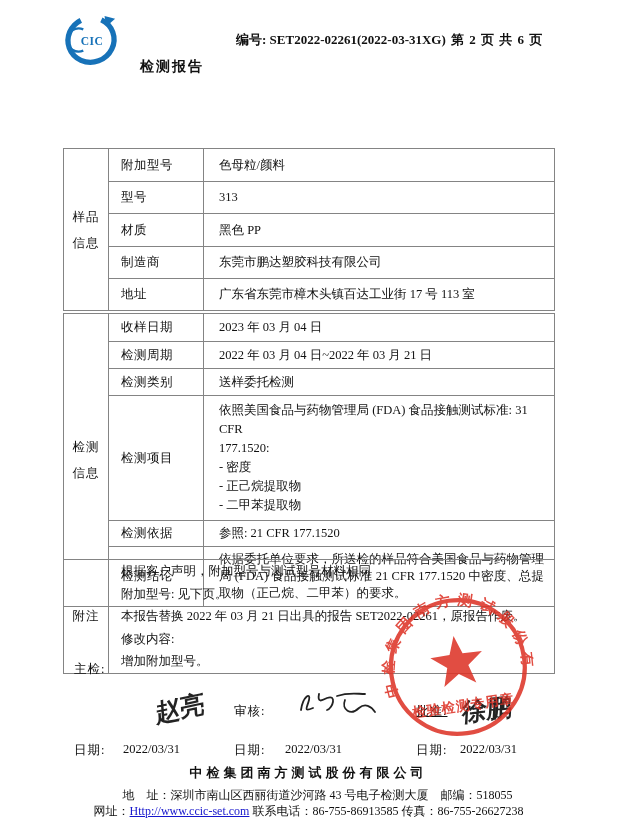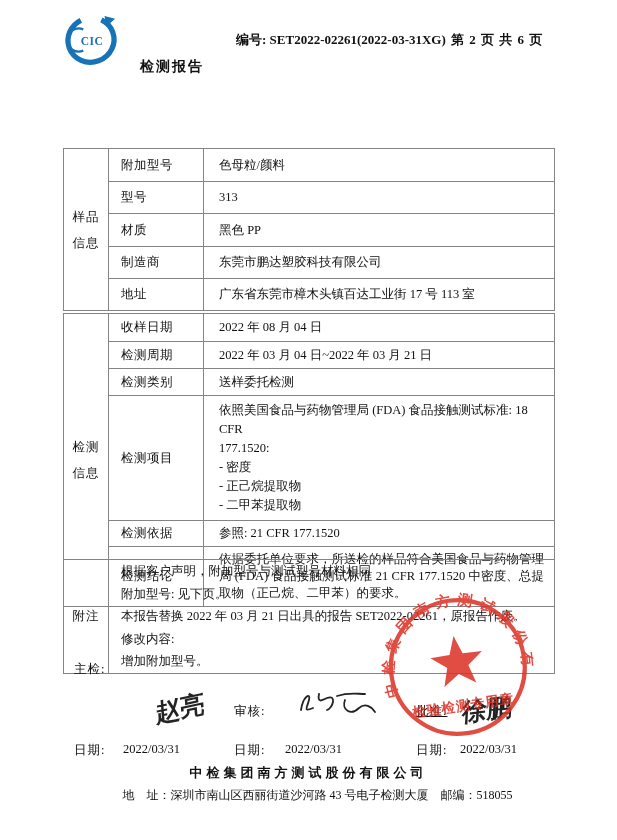--- a/index.html
+++ b/index.html
@@ -91,33 +91,33 @@
     <colgroup>
         <col style="width:45px">
         <col style="width:95px">
         <col style="width:351px">
       </colgroup>
     <tbody>
         <tr style="height:28px">
       <td class="grp" rowspan="6">检测
 信息</td>
       <td class="lbl">收样日期</td>
-      <td class="val">2022 年 08 月 04 日</td>
+      <td class="val">2023 年 03 月 04 日</td>
     </tr>
     <tr style="height:27px">
       <td class="lbl">检测周期</td>
       <td class="val">2022 年 03 月 04 日~2022 年 03 月 21 日</td>
     </tr>
     <tr style="height:27px">
       <td class="lbl">检测类别</td>
       <td class="val">送样委托检测</td>
     </tr>
     <tr style="height:84px">
       <td class="lbl">检测项目</td>
-      <td class="val multi">依照美国食品与药物管理局 (FDA) 食品接触测试标准: 18 CFR
+      <td class="val multi">依照美国食品与药物管理局 (FDA) 食品接触测试标准: 31 CFR
 177.1520:
 - 密度
 - 正己烷提取物
 - 二甲苯提取物</td>
     </tr>
     <tr style="height:26px">
       <td class="lbl">检测依据</td>
       <td class="val">参照: 21 CFR 177.1520</td>
     </tr>
     <tr style="height:50px">
@@ -168,14 +168,19 @@
     </defs>
     <text font-size="14.5" font-weight="bold" fill="#dd3327" letter-spacing="6.5" font-family="Liberation Serif, serif">
       <textPath href="#arcTop" startOffset="2">中检集团南方测试股份有限公司</textPath>
     </text>
     <polygon fill="#dd3327" points="75,43 81.5,61.1 100.7,61.7 85.5,73.4 90.9,91.8 75,81 59.1,91.8 64.5,73.4 49.3,61.7 68.5,61.1"></polygon>
     <text x="75" y="117" text-anchor="middle" font-size="13.5" font-weight="bold" fill="#dd3327" letter-spacing="1" font-family="Liberation Serif, serif">检验检测专用章</text>
   </svg>
 
   <div class="foot-co">中检集团南方测试股份有限公司</div>
   <div class="foot-line1">地　址：深圳市南山区西丽街道沙河路 43 号电子检测大厦　邮编：518055</div>
+  <div class="foot-line2">
+    <span>网址：</span><a href="#">Http://www.ccic-set.com</a>
+    <span>联系电话：86-755-86913585</span>
+    <span>传真：86-755-26627238</span>
+  </div>
 
 </div>
 
 </body></html>

